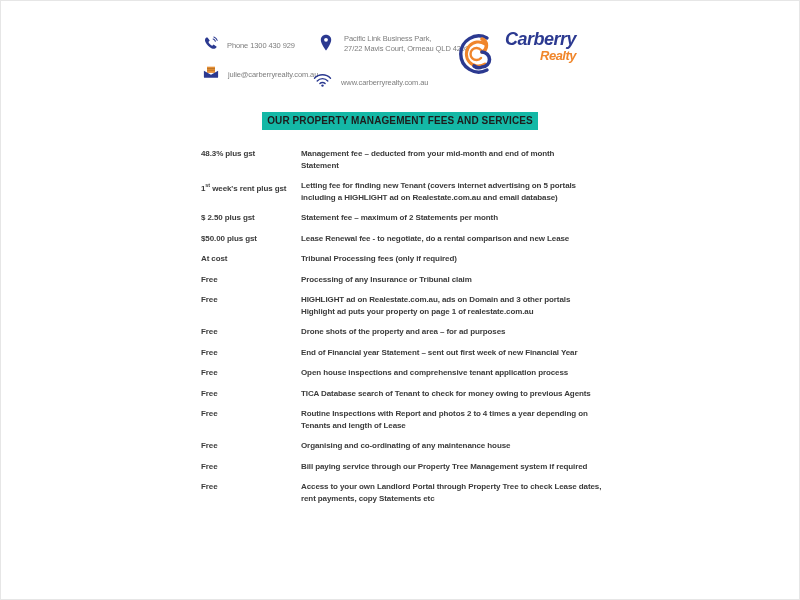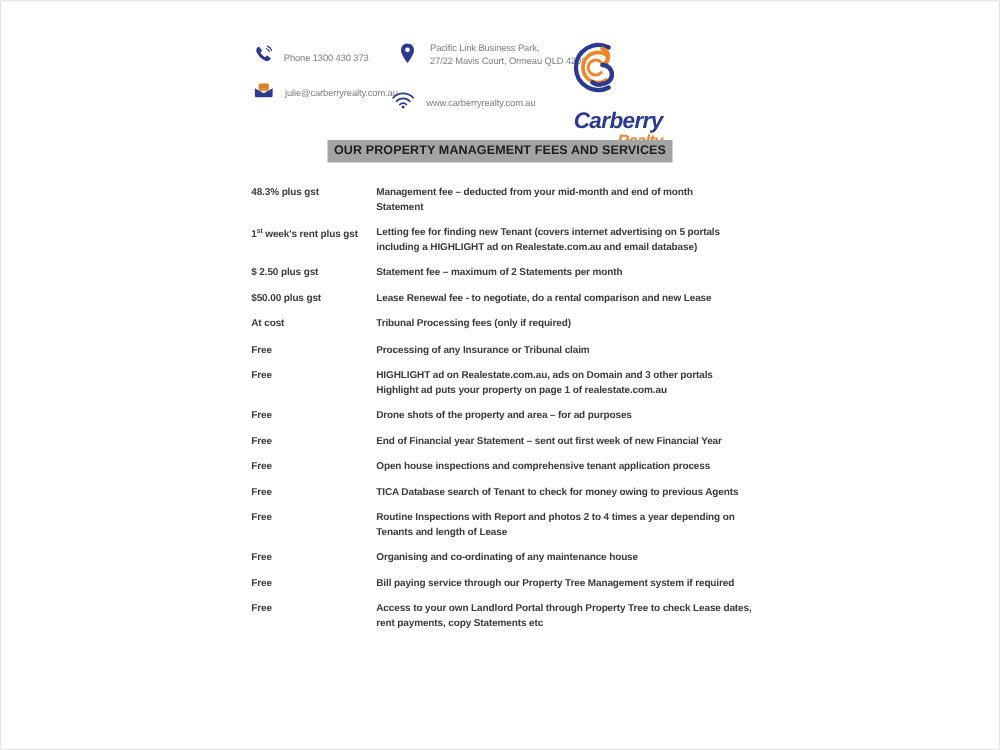--- a/index.html
+++ b/index.html
@@ -7,28 +7,28 @@
     position:relative;width:798px;height:598px;background:#fff;
     border:1px solid #e6e6e6;overflow:hidden;
     font-family:"Liberation Sans",sans-serif;
   }
   
   .hdr-item{position:absolute;display:flex;align-items:center;}
   .hdr-text{font-size:7.5px;color:#7d7d7d;letter-spacing:-.1px;line-height:9px;}
   .hdr-icon{display:inline-block;margin-right:9px;flex:0 0 auto;}
   .addr-lines{font-size:7.5px;color:#7d7d7d;letter-spacing:-.1px;line-height:9.5px;}
   
-  .logo{position:absolute;left:455px;top:26px;display:flex;align-items:flex-start;flex-direction:column;}
+  .logo{position:absolute;left:455px;top:26px;display:flex;align-items:flex-start;}
   .logo-words{margin-left:3px;margin-top:4px;font-weight:bold;font-style:italic;line-height:17px;}
   .logo-word1{font-size:18px;color:#2b3990;letter-spacing:-.5px;}
   .logo-word2{font-size:13px;color:#f0862b;letter-spacing:-.5px;text-align:right;margin-top:-1px;padding-left:18px;}
   
   .title-wrap{position:absolute;top:109px;left:0;right:0;text-align:center;}
   .title-hl{
-    display:inline-block;background:#a3a3a3;color:#1d1d1d;
+    display:inline-block;background:#14b8a6;color:#1d1d1d;
     font-size:10px;font-weight:bold;letter-spacing:.1px;
     padding:3px 5px 4px 5px;
   }
   
   .fees{position:absolute;left:200px;top:147px;width:440px;}
   .fee-row{display:flex;margin-bottom:9px;}
   .fee-amount{
     flex:0 0 100px;width:100px;
     font-size:8px;font-weight:bold;color:#3b3b3b;
     line-height:11.5px;letter-spacing:-.1px;
@@ -45,21 +45,21 @@
 
 <div class="page">
 
   <div class="hdr-item" style="left:202px;top:35px;">
     <span class="hdr-icon">
       <svg width="15" height="15" viewBox="0 0 16 16">
         <path d="M3.6 1.6 C2.1 2.6 1.7 4.5 2.6 6.4 c1.4 2.9 3.9 5.4 6.8 6.8 c1.9.9 3.8.5 4.8-1 l.4-.8 -3.3-2.4 -1.4 1.4 c-1.6-.7 -3.4-2.5 -4.1-4.1 l1.4-1.4 -2.4-3.3 z" fill="#2b3990"></path>
         <path d="M10.8 3.2 a3.4 3.4 0 0 1 2.4 2.4 M11.6 1 a5.6 5.6 0 0 1 3.6 3.6" fill="none" stroke="#2b3990" stroke-width="1.1" stroke-linecap="round"></path>
       </svg>
     </span>
-    <span class="hdr-text">Phone 1300 430 373</span>
+    <span class="hdr-text">Phone 1300 430 929</span>
   </div>
 
   <div class="hdr-item" style="left:202px;top:64px;">
     <span class="hdr-icon">
       <svg width="16" height="14" viewBox="0 0 18 15">
         <rect x="4.5" y="1.5" width="9" height="7" fill="#e8923a"></rect>
         <path d="M4.5 3.5 h9 M4.5 5.5 h9" stroke="#b86f22" stroke-width="1"></path>
         <path d="M1 6 l8 4.5 L17 6 V13 a1 1 0 0 1 -1 1 H2 a1 1 0 0 1 -1 -1 z" fill="#2b3990"></path>
       </svg>
     </span>

